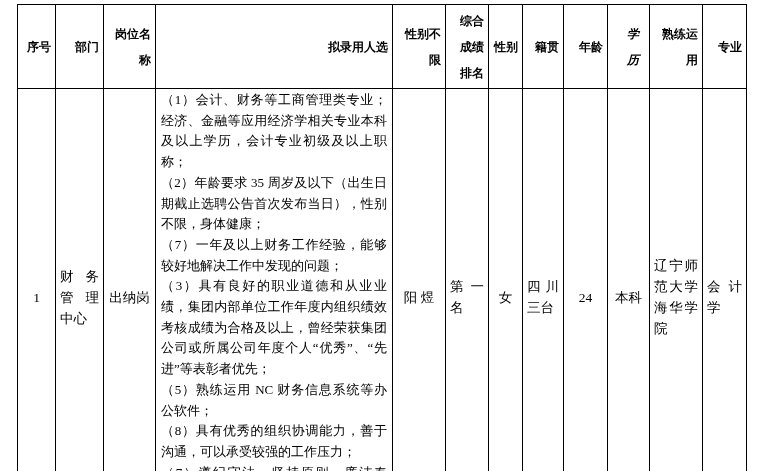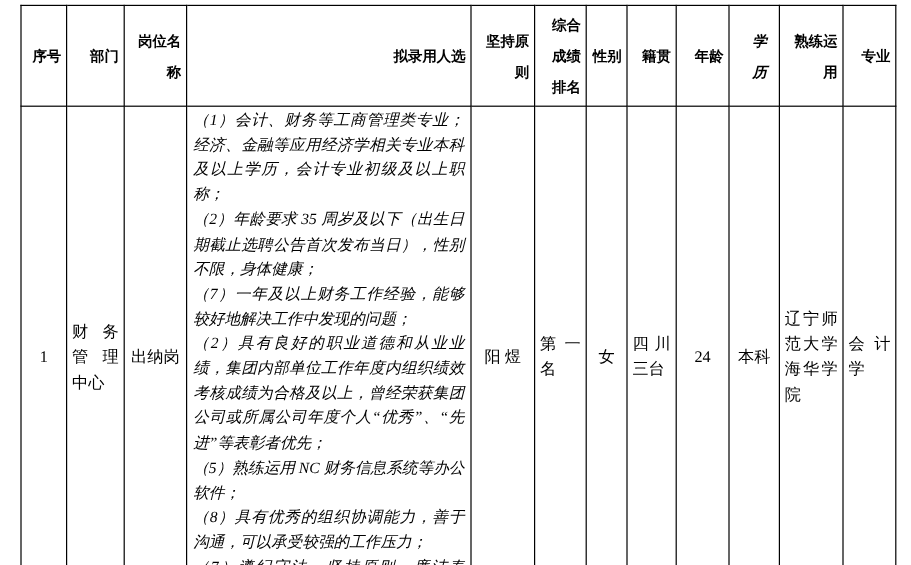--- a/index.html
+++ b/index.html
@@ -50,21 +50,20 @@
   td.j { text-align: justify; }
   td.req-cell {
     vertical-align: middle;
     padding: 1px 5px;
     font-size: 13px;
   }
   td.req-cell p {
     margin: 0;
     line-height: 20.7px;
     text-align: justify;
-    font-style: italic;
   }
 </style>
 </head>
 <body>
 
 <table class="doc-table">
   <colgroup>
     <col style="width:38px">
     <col style="width:48px">
     <col style="width:52px">
@@ -77,40 +76,40 @@
     <col style="width:42px">
     <col style="width:53px">
     <col style="width:44px">
   </colgroup>
   <thead>
     <tr>
       <th>序号</th>
       <th>部门</th>
       <th>岗位名称</th>
       <th>拟录用人选</th>
-      <th>坚持原则</th>
+      <th>性别不限</th>
       <th>综合成绩排名</th>
       <th>性别</th>
       <th>籍贯</th>
       <th>年龄</th>
       <th class="pad-wide">学历</th>
       <th>熟练运用</th>
       <th>专业</th>
     </tr>
   </thead>
   <tbody>
     <tr>
       <td class="c">1</td>
       <td class="j">财务管理中心</td>
       <td class="c">出纳岗</td>
       <td class="req-cell">
         <p>（1）会计、财务等工商管理类专业；经济、金融等应用经济学相关专业本科及以上学历，会计专业初级及以上职称；</p>
         <p>（2）年龄要求 35 周岁及以下（出生日期截止选聘公告首次发布当日），性别不限，身体健康；</p>
         <p>（7）一年及以上财务工作经验，能够较好地解决工作中发现的问题；</p>
-        <p>（2）具有良好的职业道德和从业业绩，集团内部单位工作年度内组织绩效考核成绩为合格及以上，曾经荣获集团公司或所属公司年度个人“优秀”、“先进”等表彰者优先；</p>
+        <p>（3）具有良好的职业道德和从业业绩，集团内部单位工作年度内组织绩效考核成绩为合格及以上，曾经荣获集团公司或所属公司年度个人“优秀”、“先进”等表彰者优先；</p>
         <p>（5）熟练运用 NC 财务信息系统等办公软件；</p>
         <p>（8）具有优秀的组织协调能力，善于沟通，可以承受较强的工作压力；</p>
         <p>（7）遵纪守法、坚持原则、廉洁奉公，有较强的事业心和责任感。</p>
       </td>
       <td class="c">阳 煜</td>
       <td class="j">第一名</td>
       <td class="c">女</td>
       <td class="j">四川三台</td>
       <td class="c">24</td>
       <td class="c">本科</td>

